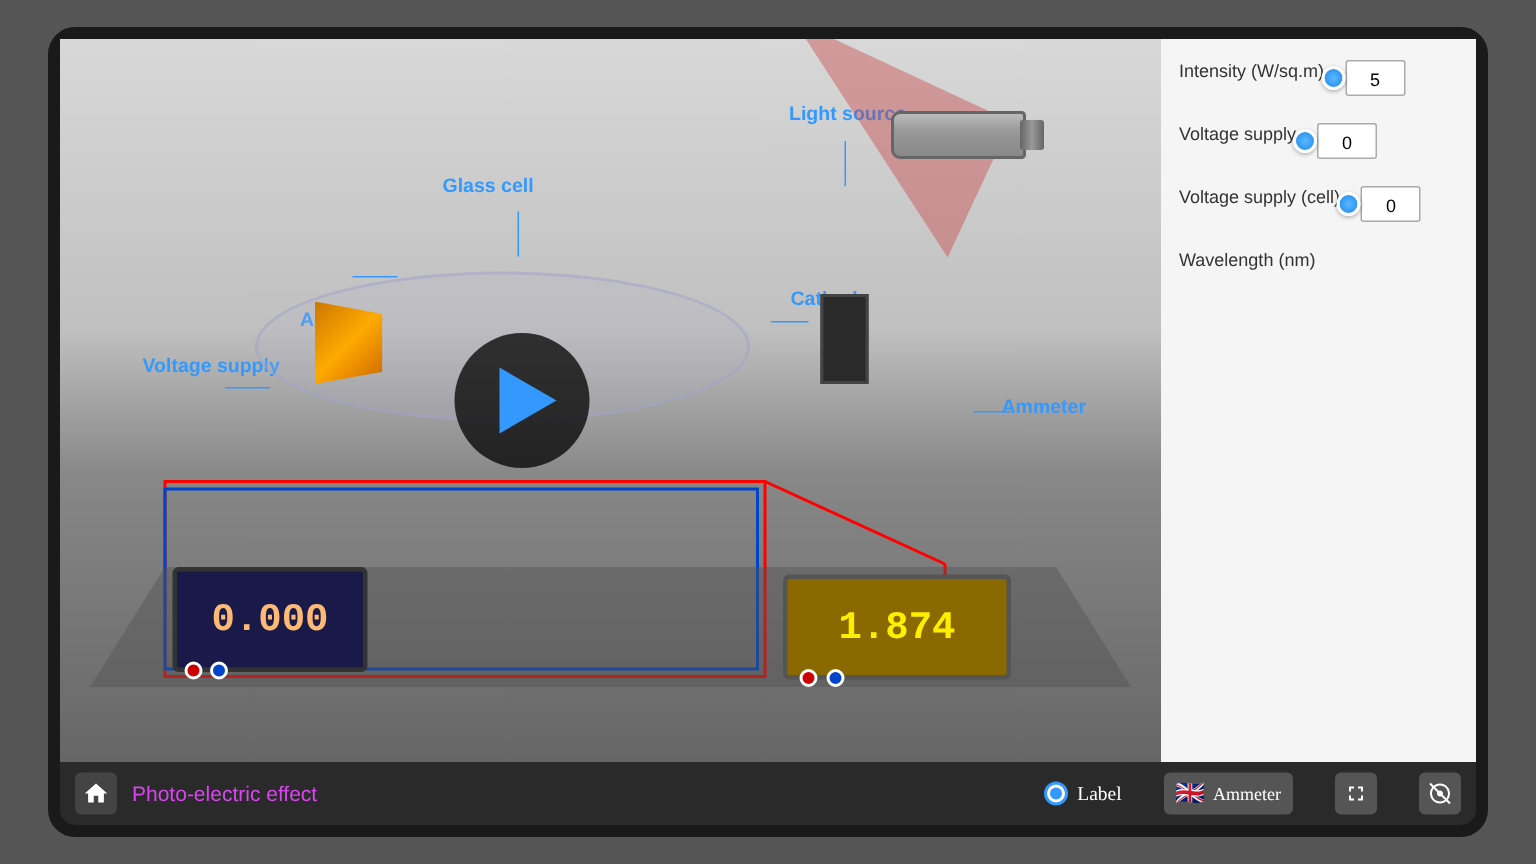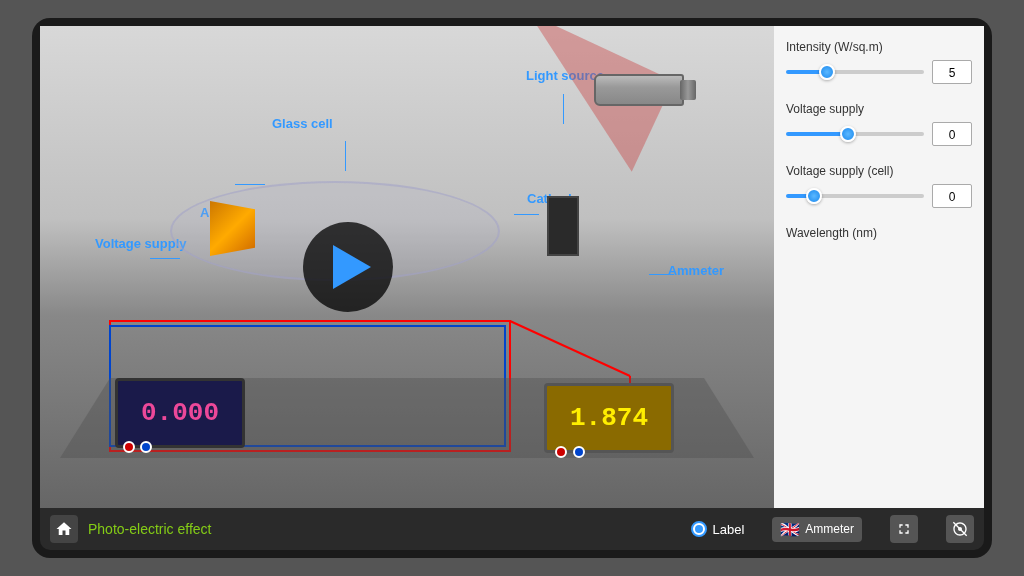--- a/index.html
+++ b/index.html
@@ -49,31 +49,31 @@
       width: 130px;
       height: 70px;
       background: #1a1a4a;
       border: 3px solid #333;
       border-radius: 4px;
       display: flex;
       align-items: center;
       justify-content: center;
     }
     .ammeter-value {
-      color: #ec4899;
+      color: #fdba74;
       font-size: 26px;
       font-family: 'Courier New', monospace;
       font-weight: bold;
     }
     
     .voltage-display {
       position: absolute;
       bottom: 55px;
       right: 100px;
-      width: 130px;
+      width: 152px;
       height: 70px;
       background: #8a6a00;
       border: 3px solid #555;
       border-radius: 4px;
       display: flex;
       align-items: center;
       justify-content: center;
     }
     .voltage-value {
       color: #ffee00;
@@ -108,21 +108,21 @@
     .right-panel {
       width: 210px;
       background: #f5f5f5;
       padding: 14px 12px;
       display: flex;
       flex-direction: column;
       gap: 18px;
     }
     .control-group {
       display: flex;
-      flex-direction: column;
+      flex-direction: row;
       gap: 6px;
     }
     .control-label {
       font-size: 12px;
       color: #333;
     }
     .slider-row {
       display: flex;
       align-items: center;
       gap: 8px;
@@ -177,28 +177,28 @@
       height: 28px;
       background: #444;
       border-radius: 4px;
       display: flex;
       align-items: center;
       justify-content: center;
       cursor: pointer;
     }
     .home-icon-btn svg { width: 18px; height: 18px; }
     .title-text {
-      color: #84cc16;
+      color: #d946ef;
       font-size: 14px;
       flex: 1;
     }
     .bottom-right {
       display: flex;
-      align-items: center;
       gap: 28px;
+      font-family: Liberation Serif, serif;
     }
     .label-toggle {
       display: flex;
       align-items: center;
       gap: 6px;
       color: white;
       font-size: 13px;
     }
     .radio-circle {
       width: 16px;
@@ -268,21 +268,21 @@
 
         <rect x="70" y="300" width="395" height="120" fill="none" stroke="#0044cc" stroke-width="2"></rect>
       </svg>
 
       <div class="label" style="top:42px; right:170px;">
         <span>Light source</span>
       </div>
 
       <div style="position:absolute; top:68px; right:210px; width:1px; height:30px; background:#3399ff;"></div>
 
-      <div class="label" style="top:90px; left:232px;">
+      <div class="label" style="top:90px; left:255px;">
         <span>Glass cell</span>
       </div>
       <div style="position:absolute; top:115px; left:305px; width:1px; height:30px; background:#3399ff;"></div>
 
       <div class="label" style="top:135px; left:160px;margin-top:44px;">
         <span>Anode</span>
       </div>
       <div style="position:absolute; top:158px; left:195px; width:30px; height:1px; background:#3399ff;"></div>
 
       <div class="label" style="top:165px; right:195px;">

